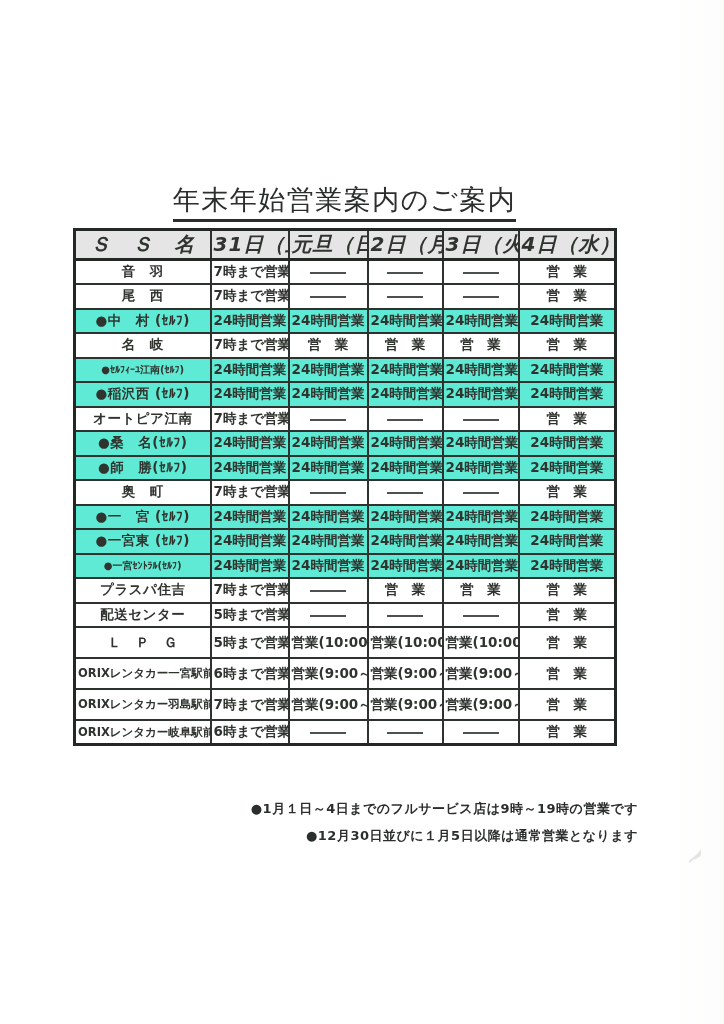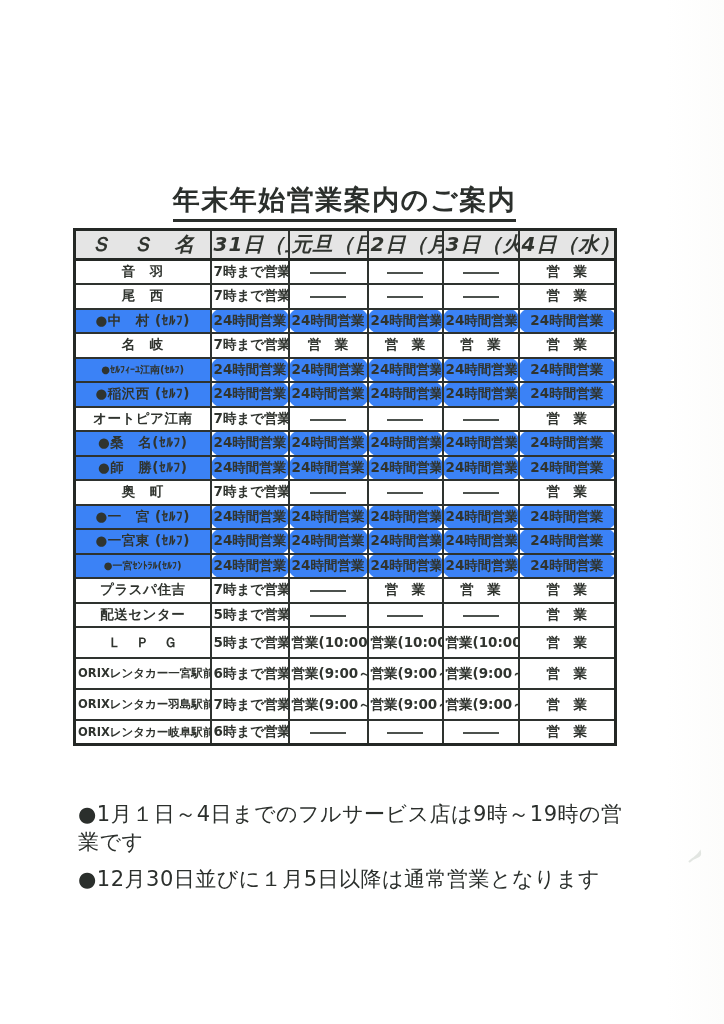--- a/index.html
+++ b/index.html
@@ -12,21 +12,21 @@
   }
   .sheet {
     position: absolute; inset: 0;
     background: linear-gradient(90deg, #ffffff 0%, #ffffff 92%, #fcfcfb 100%);
   }
   .page-title {
     position: absolute;
     top: 182px; left: 74px; width: 541px;
     text-align: center;
     font-size: 27px;
-    font-weight: 700;
+    font-weight: 400;
     color: #2b2f2c;
     letter-spacing: 1.5px;
     margin: 0;
   }
   .page-title .underline {
     border-bottom: 3px solid #2b2f2c;
     padding-bottom: 4px;
   }
   .tbl-wrap {
     position: absolute;
@@ -53,53 +53,54 @@
   table.schedule thead th {
     height: 25px;
     font-size: 20px;
     border-bottom: 3px solid #242825;
     letter-spacing: 1px;
     background: #e5e5e5;
     font-style: italic;
   }
   table.schedule tbody tr { height: 24.5px; }
   table.schedule tbody tr.tall { height: 31px; }
-  table.schedule tbody tr.gray td { background: #3b82f6; }
+  table.schedule tbody tr.gray td { background: #5eead4; }
   td.name-cell {
     text-align: left;
     padding-left: 5px;
     font-size: 14.5px;
     letter-spacing: 0.5px;
   }
   td.name-cell.small  { font-size: 10px; letter-spacing: 0; }
   td.name-cell.xsmall { font-size: 11.5px; letter-spacing: 0; }
   td.time {
     font-size: 10.5px;
     line-height: 1.2;
     white-space: pre-line;
     letter-spacing: 0;
   }
   td.hours { font-size: 13px; letter-spacing: 0; }
-  td.allday { font-size: 14px; letter-spacing: 0; border-radius: 10px; }
+  td.allday { font-size: 14px; letter-spacing: 0; }
   .dash {
     display: inline-block;
     width: 36px; height: 2px;
     background: #4c514d;
     vertical-align: middle;
   }
   .notes {
     position: absolute;
     top: 800px; left: 78px; width: 560px;
   }
   .note-line {
     margin: 0 0 9px 0;
-    font-size: 21px;
-    font-weight: 400;
+    font-size: 13px;
+    font-weight: 700;
     color: #2b2f2c;
     letter-spacing: 0.5px;
+    text-align: right;
   }
   .smudge {
     position: absolute;
     top: 848px; left: 686px;
     opacity: 0.55;
   }
 </style>
 </head>
 <body>
 

